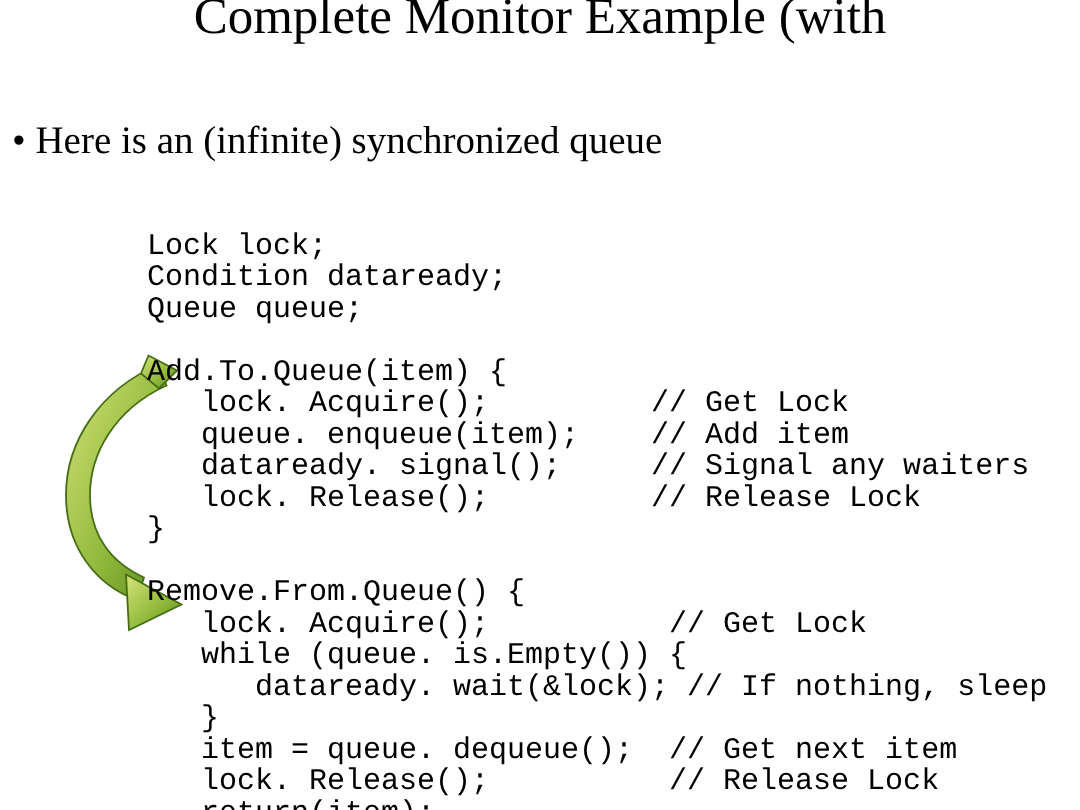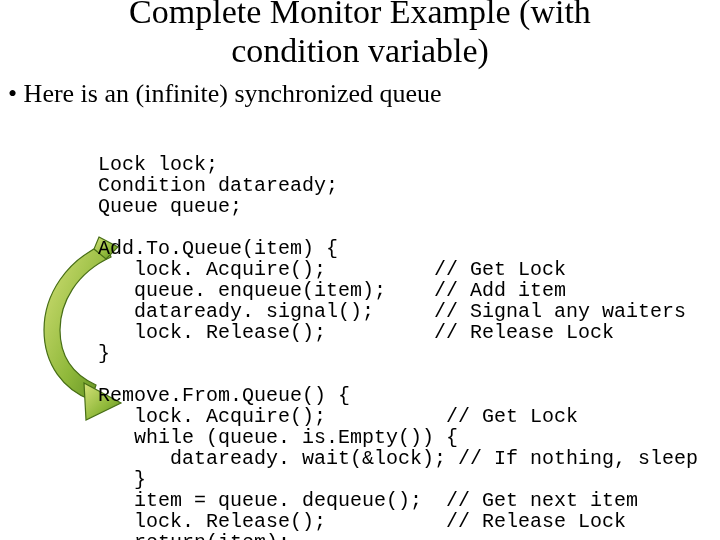--- a/index.html
+++ b/index.html
@@ -57,21 +57,20 @@
     overflow: visible;
   }
 </style>
 </head>
 <body>
 
 <div class="slide">
 
   <div class="title">
     <span>Complete Monitor Example (with</span><br>
-    <span>condition variable)</span>
   </div>
 
   <div class="bullet">Here is an (infinite) synchronized queue</div>
 
   <svg class="arrow-svg" viewBox="0 0 95 195">
     <defs>
       <linearGradient id="arrowGrad" x1="0%" y1="0%" x2="100%" y2="100%">
         <stop offset="0%" stop-color="#d6e27a"></stop>
         <stop offset="60%" stop-color="#8fb83a"></stop>
         <stop offset="100%" stop-color="#5a8a20"></stop>

